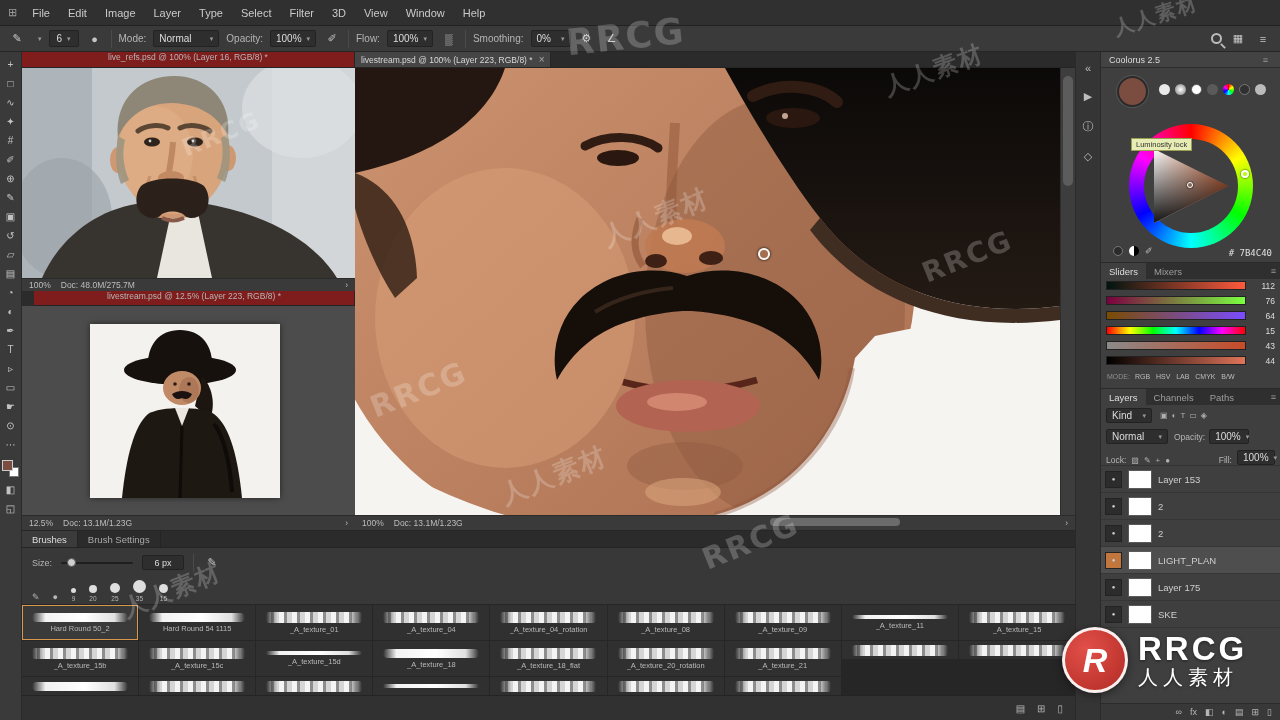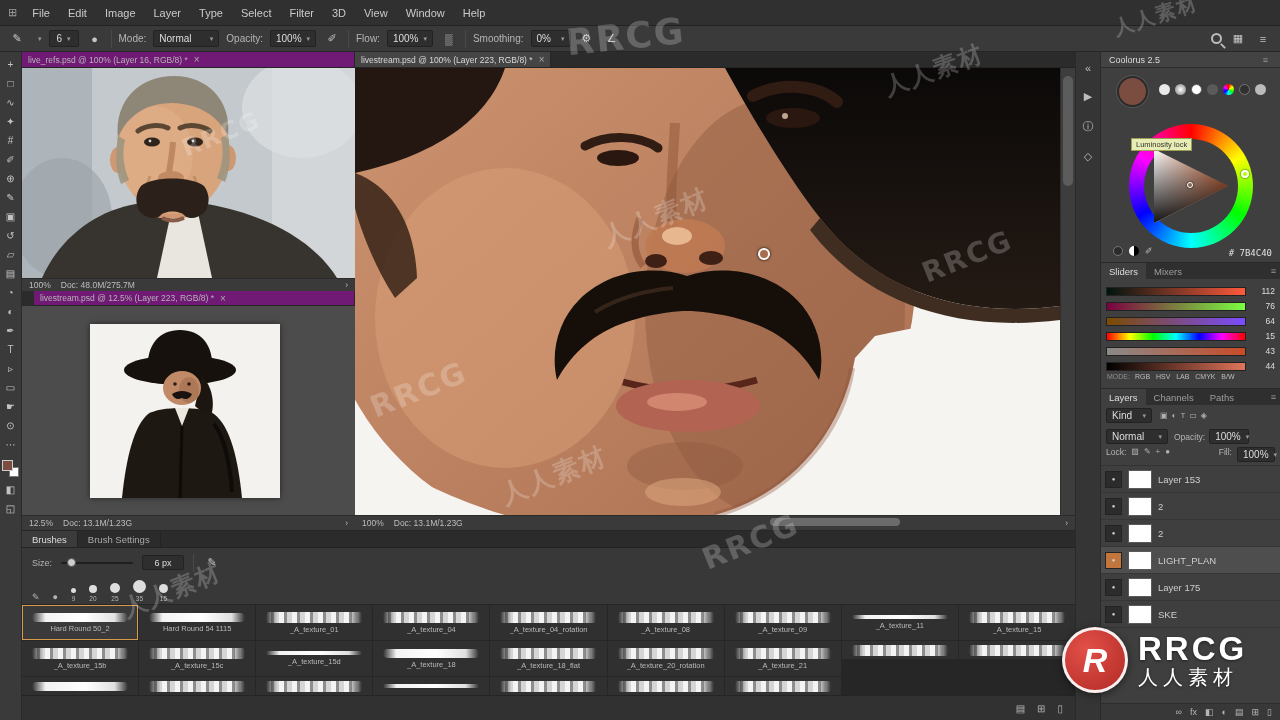--- a/index.html
+++ b/index.html
@@ -34,21 +34,21 @@
     padding-top:4px;gap:2px;z-index:4;}
   .tool{width:20px;height:17px;font-size:10px;color:#c3c3c3;display:flex;align-items:center;justify-content:center;}
   .fgbg{position:relative;width:17px;height:17px;margin:5px 0 2px 0;}
   .fgsw{position:absolute;left:0;top:0;width:11px;height:11px;background:#7B4C40;border:1px solid #ccc;}
   .bgsw{position:absolute;right:0;bottom:0;width:10px;height:10px;background:#fff;border:1px solid #777;}
 
   
   .tabbar{background:#2b2b2b;display:flex;align-items:stretch;border-bottom:1px solid #242424;}
   .dtab{background:#454545;font-size:8.5px;color:#d9d9d9;display:flex;align-items:center;
     padding:0 6px;gap:6px;border-right:1px solid #262626;white-space:nowrap;overflow:hidden;flex:1;}
-  .dtab.un{background:#701a75;color:#b5b5b5;}
+  .dtab.un{background:#7f1d1d;color:#b5b5b5;flex-direction:column;}
   .close{color:#a8a8a8;font-size:10px;flex:0 0 auto;}
   .statusbar{background:#3a3a3a;border-top:1px solid #2b2b2b;display:flex;align-items:center;
     font-size:8.5px;color:#bdbdbd;gap:10px;padding:0 7px;position:relative;}
   .canvaswrap{position:absolute;overflow:hidden;background:#4c4c4c;}
   svg{display:block;}
 
   
   .pstrip{position:absolute;left:1075px;top:52px;width:25px;height:668px;background:#353535;
     border-left:1px solid #2a2a2a;display:flex;flex-direction:column;align-items:center;padding-top:10px;gap:16px;z-index:4;}
   .sicon{font-size:11px;color:#bdbdbd;}
@@ -71,21 +71,21 @@
     background:conic-gradient(#f00,#ff0,#0f0,#0ff,#00f,#f0f,#f00);}
   .hole{position:absolute;inset:15px;background:#3f3f3f;border-radius:50%;}
   .tri{position:absolute;left:25px;top:25px;width:74px;height:74px;
     clip-path:polygon(0 0,100% 50%,0 100%);
     background:linear-gradient(to bottom,rgba(0,0,0,0) 0%,rgba(0,0,0,.92) 100%),
                linear-gradient(to right,#ffffff,#d2693c);}
   .hmark{position:absolute;width:8px;height:8px;border:2px solid #fff;border-radius:50%;left:112px;top:46px;box-shadow:0 0 2px #000;}
   .tmark{position:absolute;width:6px;height:6px;border:1.5px solid #fff;border-radius:50%;left:58px;top:58px;box-shadow:0 0 2px #000;}
   .hex{font-family:"DejaVu Sans Mono",monospace;font-size:9px;color:#e0e0e0;}
 
-  .srow{display:flex;align-items:flex-end;height:15px;padding:0 5px;gap:5px;}
+  .srow{display:flex;align-items:flex-start;height:15px;padding:0 5px;gap:5px;}
   .sbar{flex:1;height:9px;border:1px solid #222;}
   .sval{width:24px;text-align:right;font-size:8.5px;color:#ddd;}
   .moderow{display:flex;align-items:center;gap:5px;padding:2px 6px;font-size:7px;color:#8f8f8f;}
 
   .lrow{display:flex;align-items:center;height:27px;border-bottom:1px solid #363636;gap:6px;padding:0 4px;}
   .lrow.sel{background:#4e4e4e;}
   .leye{width:17px;height:17px;background:#2c2c2c;border:1px solid #232323;display:flex;
     align-items:center;justify-content:center;font-size:6px;color:#cfcfcf;flex:0 0 auto;}
   .lthumb{width:24px;height:19px;background:#fff;border:1px solid #5a5a5a;flex:0 0 auto;}
   .lname{font-size:9.5px;color:#cecece;white-space:nowrap;overflow:hidden;}
@@ -462,21 +462,21 @@
     <div class="dd" style="width:62px;height:15px;">
       <span>Normal</span>
       <span class="car">▾</span>
     </div>
     <span class="lbl" style="font-size:8.5px;margin-left:2px;">Opacity:</span>
     <div class="dd" style="width:40px;height:15px;">
       <span>100%</span>
       <span class="car">▾</span>
     </div>
   </div>
-  <div style="display:flex;align-items:flex-start;gap:5px;padding:0 5px;height:19px;border-bottom:1px solid #333;">
+  <div style="display:flex;align-items:flex-end;gap:5px;padding:0 5px;height:19px;border-bottom:1px solid #333;">
     <span class="lbl" style="font-size:8.5px;">Lock:</span>
     <span style="font-size:8px;color:#b0b0b0;">▨</span>
     <span style="font-size:8px;color:#b0b0b0;">✎</span>
     <span style="font-size:8px;color:#b0b0b0;">+</span>
     <span style="font-size:8px;color:#b0b0b0;">●</span>
     <span class="lbl" style="font-size:8.5px;margin-left:auto;">Fill:</span>
     <div class="dd" style="width:38px;height:15px;">
       <span>100%</span>
       <span class="car">▾</span>
     </div>

